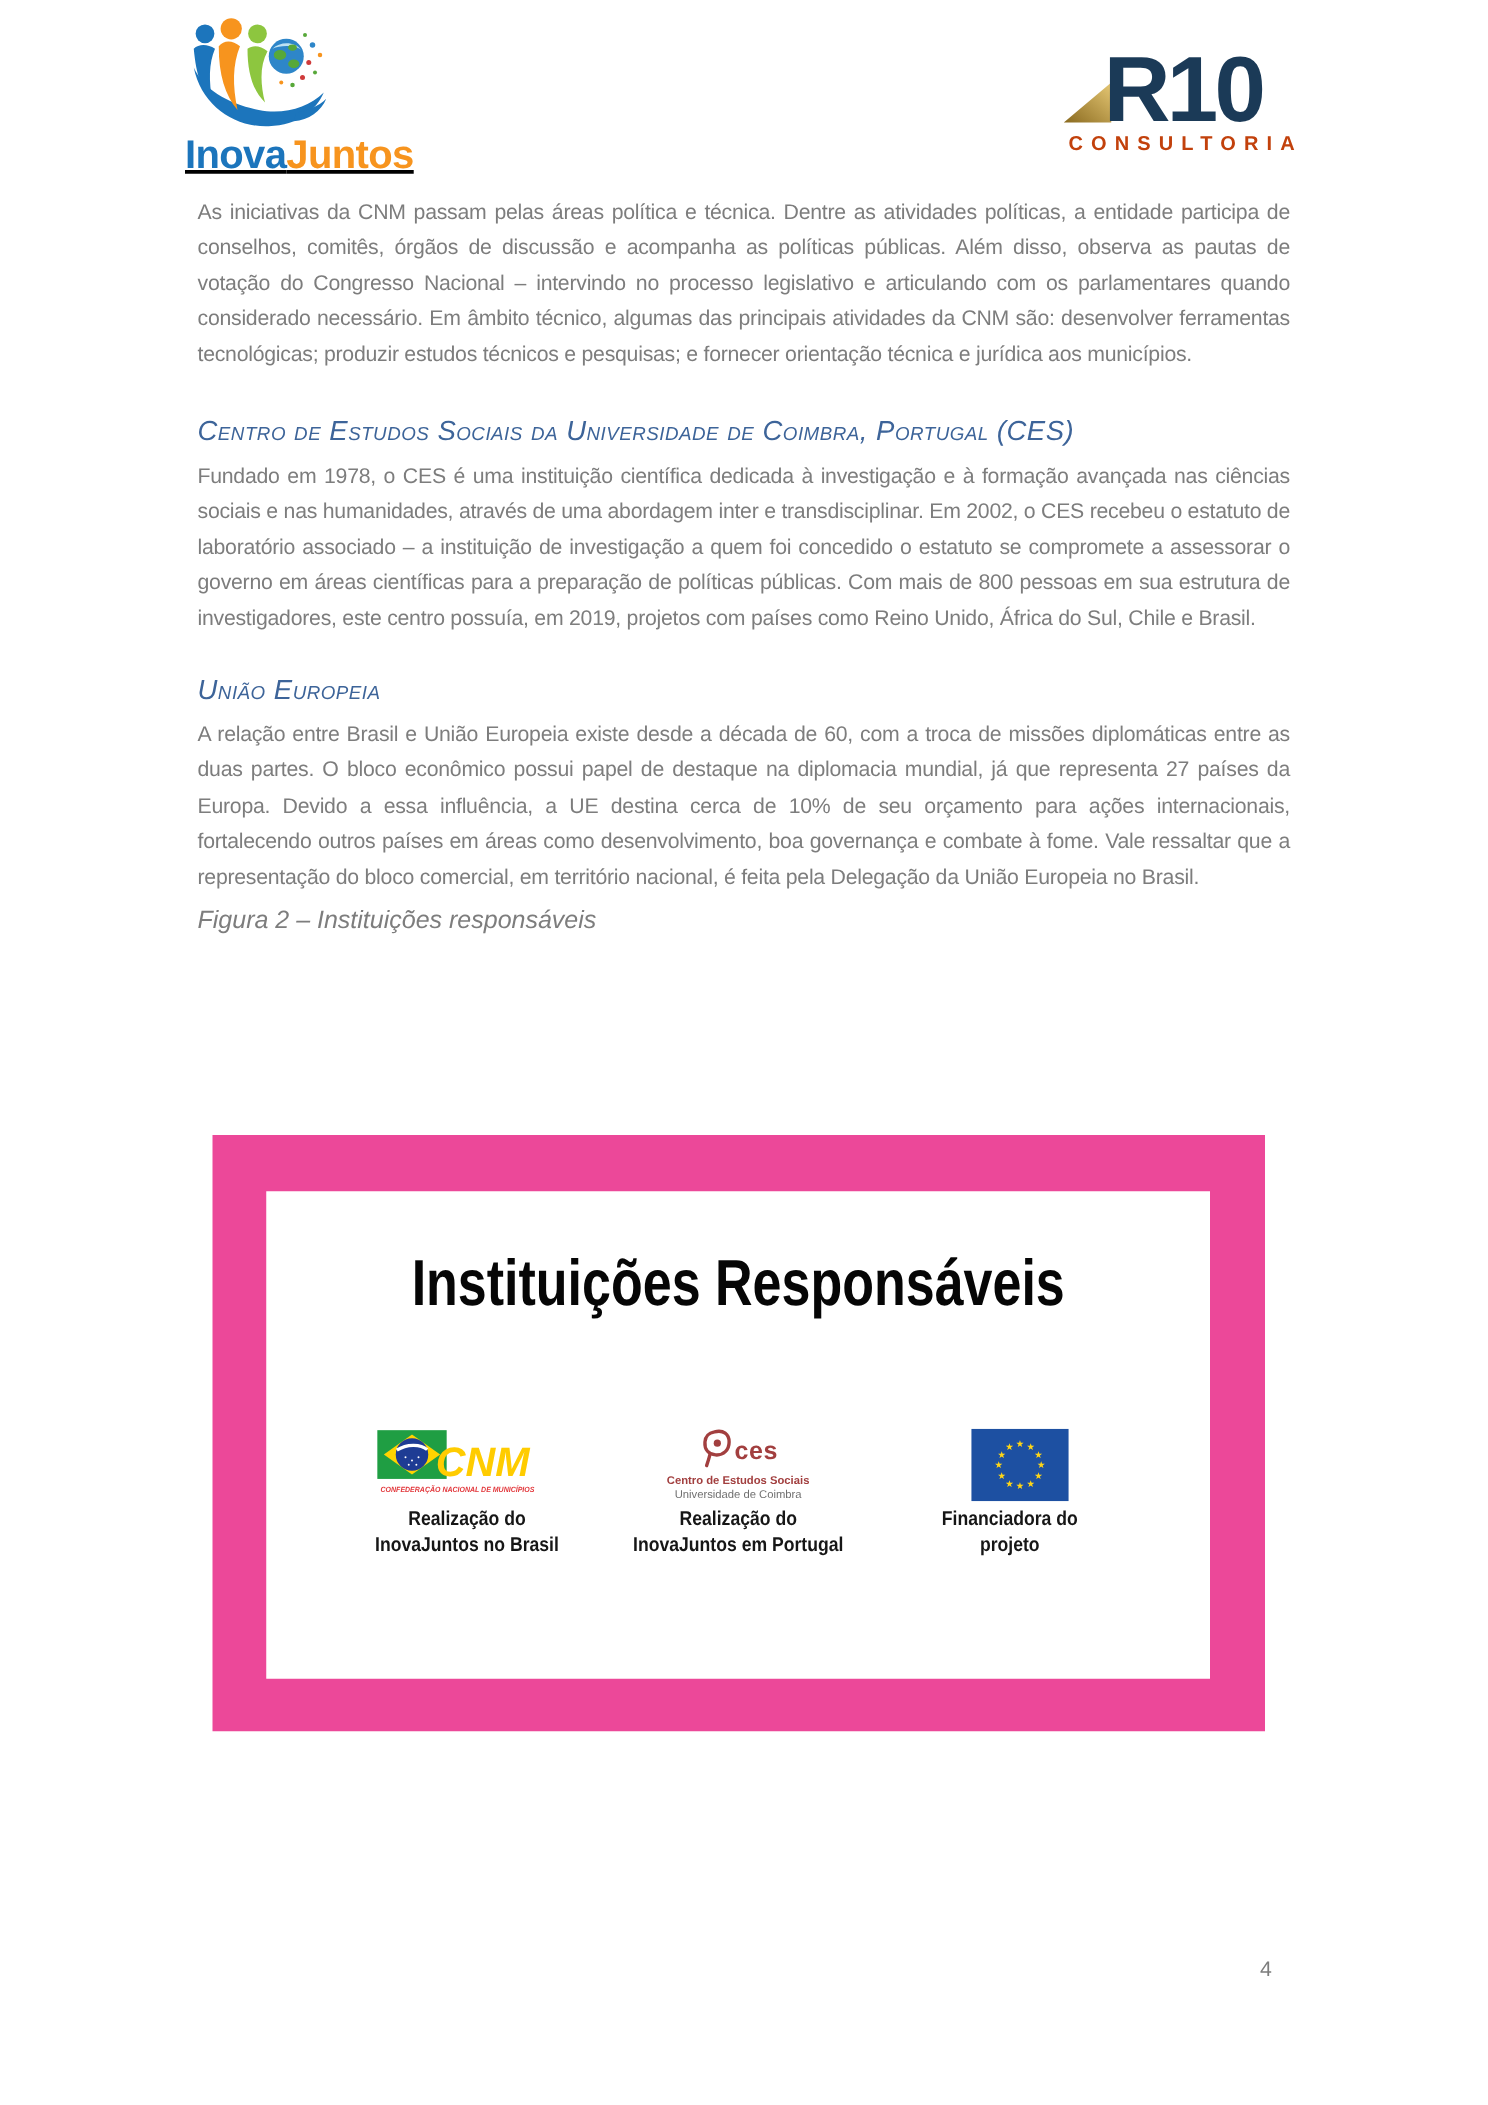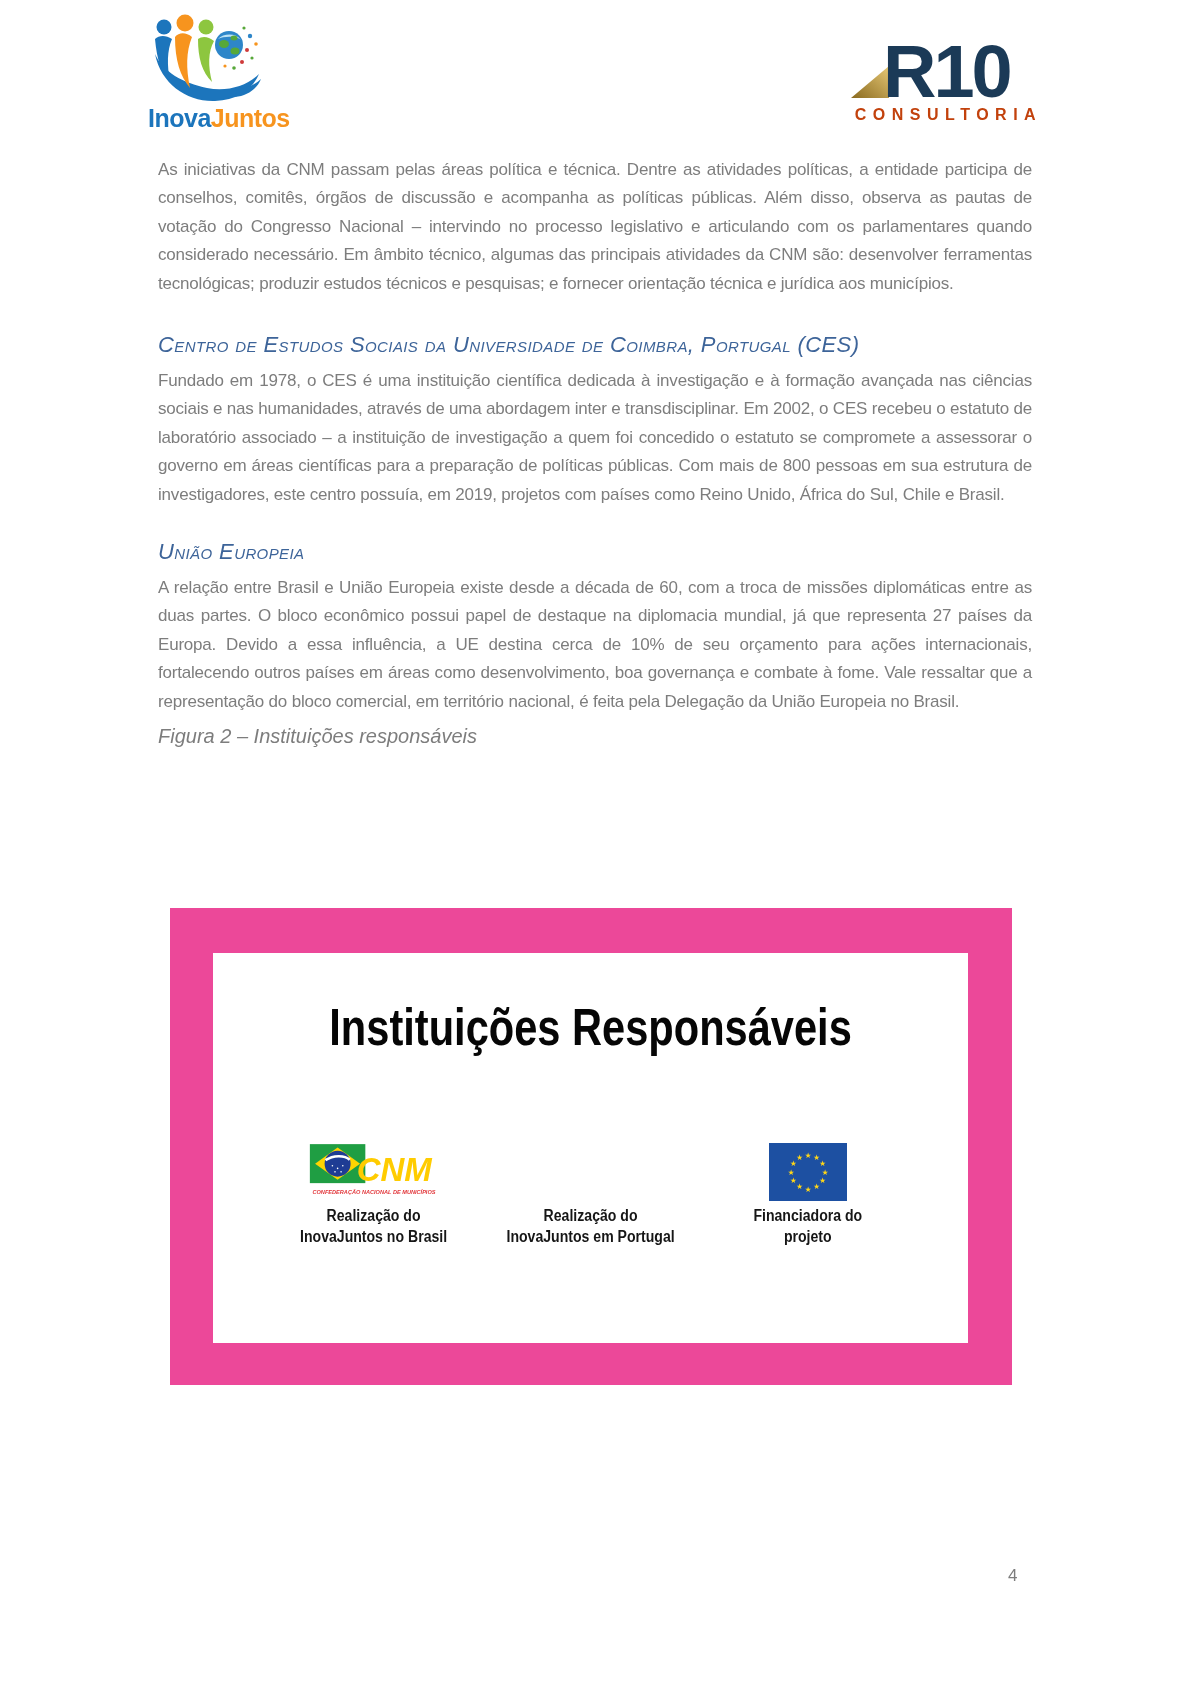--- a/index.html
+++ b/index.html
@@ -3,21 +3,21 @@
 <meta charset="utf-8">
 <style>
   html,body { margin:0; padding:0; background:#ffffff; }
   .page {
     position:relative; width:1190px; height:1684px; background:#ffffff;
     font-family:"Liberation Sans", sans-serif; overflow:hidden;
   }
 
   
   .header-inova { position:absolute; left:146px; top:14px; width:140px; }
-  .inova-wordmark { margin-top:-6px; margin-left:2px; font-weight:bold; font-size:25px; letter-spacing:-0.5px; }
+  .inova-wordmark { margin-top:-6px; margin-left:2px; font-weight:bold; font-size:32px; letter-spacing:-0.5px;text-decoration:underline; }
   .inova-wordmark .w1 { color:#1c75bc; }
   .inova-wordmark .w2 { color:#f7941e; }
 
   .header-r10 { position:absolute; left:843px; top:24px; width:205px; text-align:center; }
   .r10-sub { color:#c2410c; font-size:16px; letter-spacing:6.5px; padding-left:6px; margin-top:0px;font-weight:bold; }
 
   
   .content { position:absolute; left:158px; top:156px; width:874px; }
   .para {
     margin:0; font-size:17px; line-height:28.4px; color:#7d7d7d;
@@ -134,20 +134,34 @@
                 <circle cx="33" cy="31" r="0.9"></circle>
               <circle cx="39" cy="28" r="0.9"></circle>
                 <circle cx="30" cy="35" r="0.9"></circle>
               <circle cx="37" cy="35" r="0.9"></circle>
             </g>
             <text x="55" y="45" font-size="38" font-weight="bold" font-style="italic" fill="#ffcc00" font-family="Liberation Sans, sans-serif">CNM</text>
             <text x="75" y="60" text-anchor="middle" font-size="7" font-weight="bold" font-style="italic" fill="#e2373b" textLength="142" lengthAdjust="spacingAndGlyphs" font-family="Liberation Sans, sans-serif">CONFEDERAÇÃO NACIONAL DE MUNICÍPIOS</text>
           </svg>
         </div>
 
+        <div class="logo-col">
+          <div class="ces-logo">
+            <div class="ces-top">
+              <svg width="27" height="34" viewBox="0 0 30 36">
+                <path d="M14,3 C22,1 27,5 27,12 C27,19 22,24 15,23.5 C9,23 5,19 5.5,12 C6,6 9,4 14,3 Z" fill="none" stroke="#a23f3f" stroke-width="3"></path>
+                <circle cx="16.5" cy="13" r="3.2" fill="#a23f3f"></circle>
+                <path d="M10,23 C9,27 8,30 7,33" stroke="#a23f3f" stroke-width="3" stroke-linecap="round" fill="none"></path>
+              </svg>
+              <span class="ces-acronym">ces</span>
+            </div>
+            <div class="ces-line1">Centro de Estudos Sociais</div>
+            <div class="ces-line2">Universidade de Coimbra</div>
+          </div>
+        </div>
 
         <div class="logo-col">
           <svg width="78" height="58" viewBox="0 0 78 58">
             <rect x="0" y="0" width="78" height="58" fill="#1d50a2"></rect>
             <g fill="#ffd617" font-size="7.5" text-anchor="middle" font-family="DejaVu Sans, sans-serif">
               <text x="39" y="14.6">★</text>
                 <text x="47.5" y="16.9">★</text>
               <text x="53.7" y="23.1">★</text>
                 <text x="56" y="31.6">★</text>
               <text x="53.7" y="40.1">★</text>

